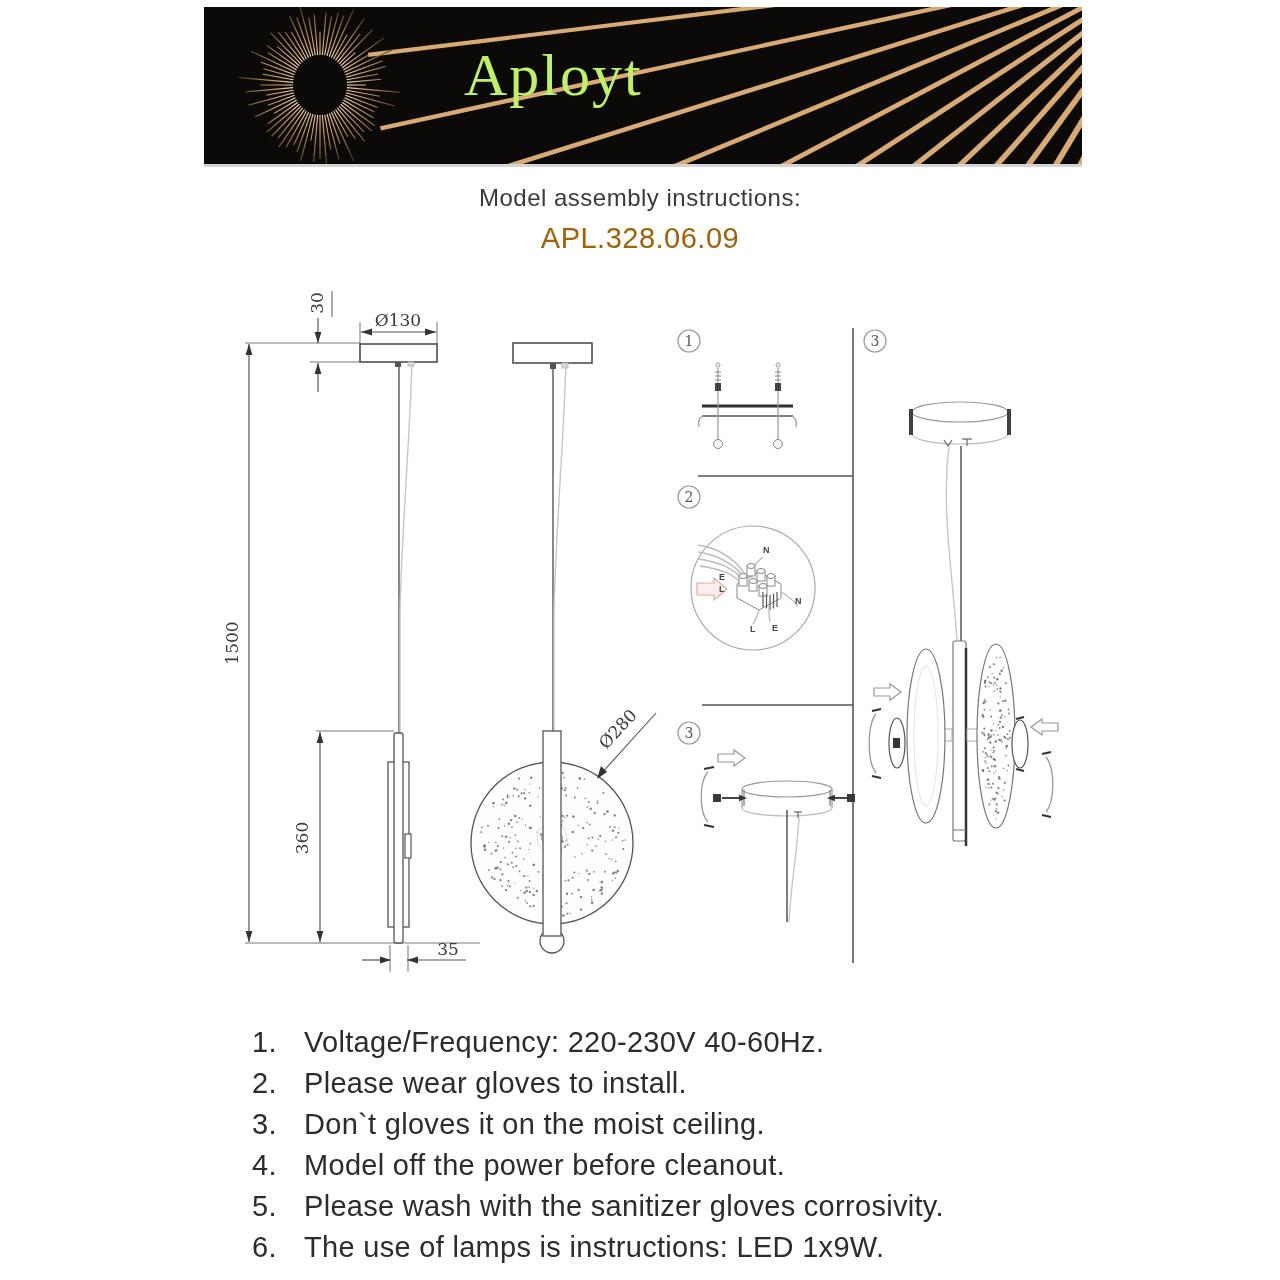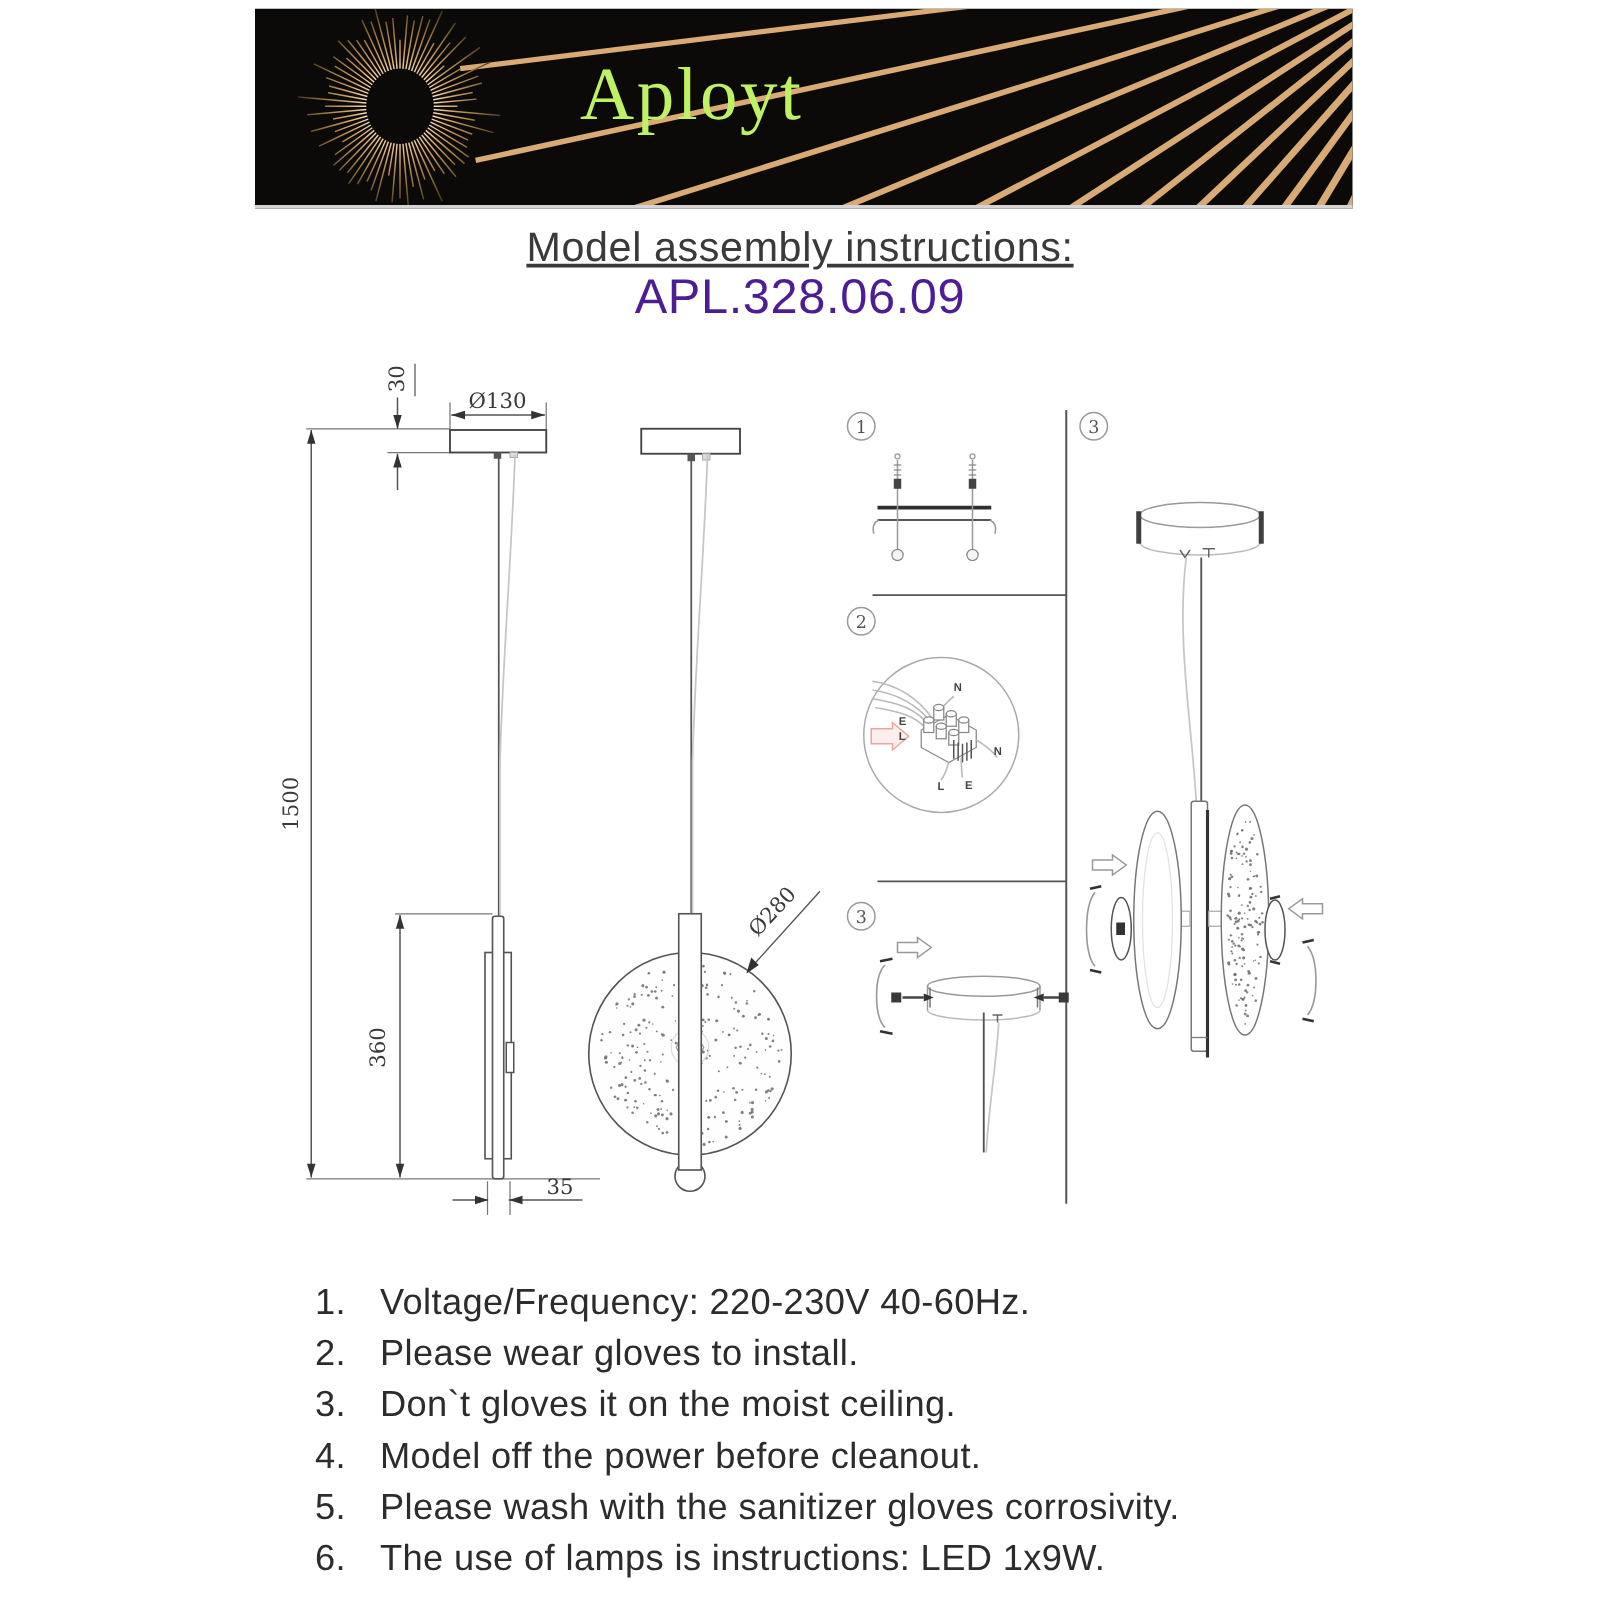--- a/index.html
+++ b/index.html
@@ -6,22 +6,22 @@
   #page{position:relative;width:1280px;height:1280px;background:#ffffff;overflow:hidden;
         font-family:"Liberation Sans",sans-serif;}
   
   #banner{position:absolute;left:204px;top:7px;width:878px;height:157px;background:#0c0a09;
           border-bottom:3px solid #d4d4d4;overflow:hidden;}
   #banner svg{position:absolute;left:0;top:0;}
   #brand-name{position:absolute;left:228px;top:38px;font-family:"Liberation Serif",serif;
               font-size:60px;font-weight:400;color:#bef264;letter-spacing:2px;line-height:1;margin-left:32px;}
   
   #title-block{position:absolute;left:0;top:176px;width:1280px;text-align:center;color:#3a3a3a;}
-  #title-line{font-size:33px;letter-spacing:.5px;line-height:44px;text-decoration:underline;}
-  #model-line{font-size:39px;letter-spacing:.5px;line-height:36px;color:#4c1d95;}
+  #title-line{font-size:24px;letter-spacing:.5px;line-height:44px;}
+  #model-line{font-size:29px;letter-spacing:.5px;line-height:36px;color:#a16207;}
   
   #drawing{position:absolute;left:0;top:0;width:1280px;height:1280px;}
   .dimtext{font-family:"DejaVu Serif","Liberation Serif",serif;font-size:17px;fill:#3a3a3a;}
   .steptext{font-family:"DejaVu Serif","Liberation Serif",serif;font-size:14px;fill:#555;}
   .wiretext{font-family:"Liberation Sans",sans-serif;font-size:9px;fill:#444;font-weight:bold;}
   
   #instructions{position:absolute;left:252px;top:1022px;width:830px;list-style:none;margin:0;padding:0;
                 color:#2c2c2c;}
   #instructions li{display:flex;font-size:29px;line-height:41px;letter-spacing:.3px;}
   #instructions .num{width:52px;flex:0 0 52px;}

